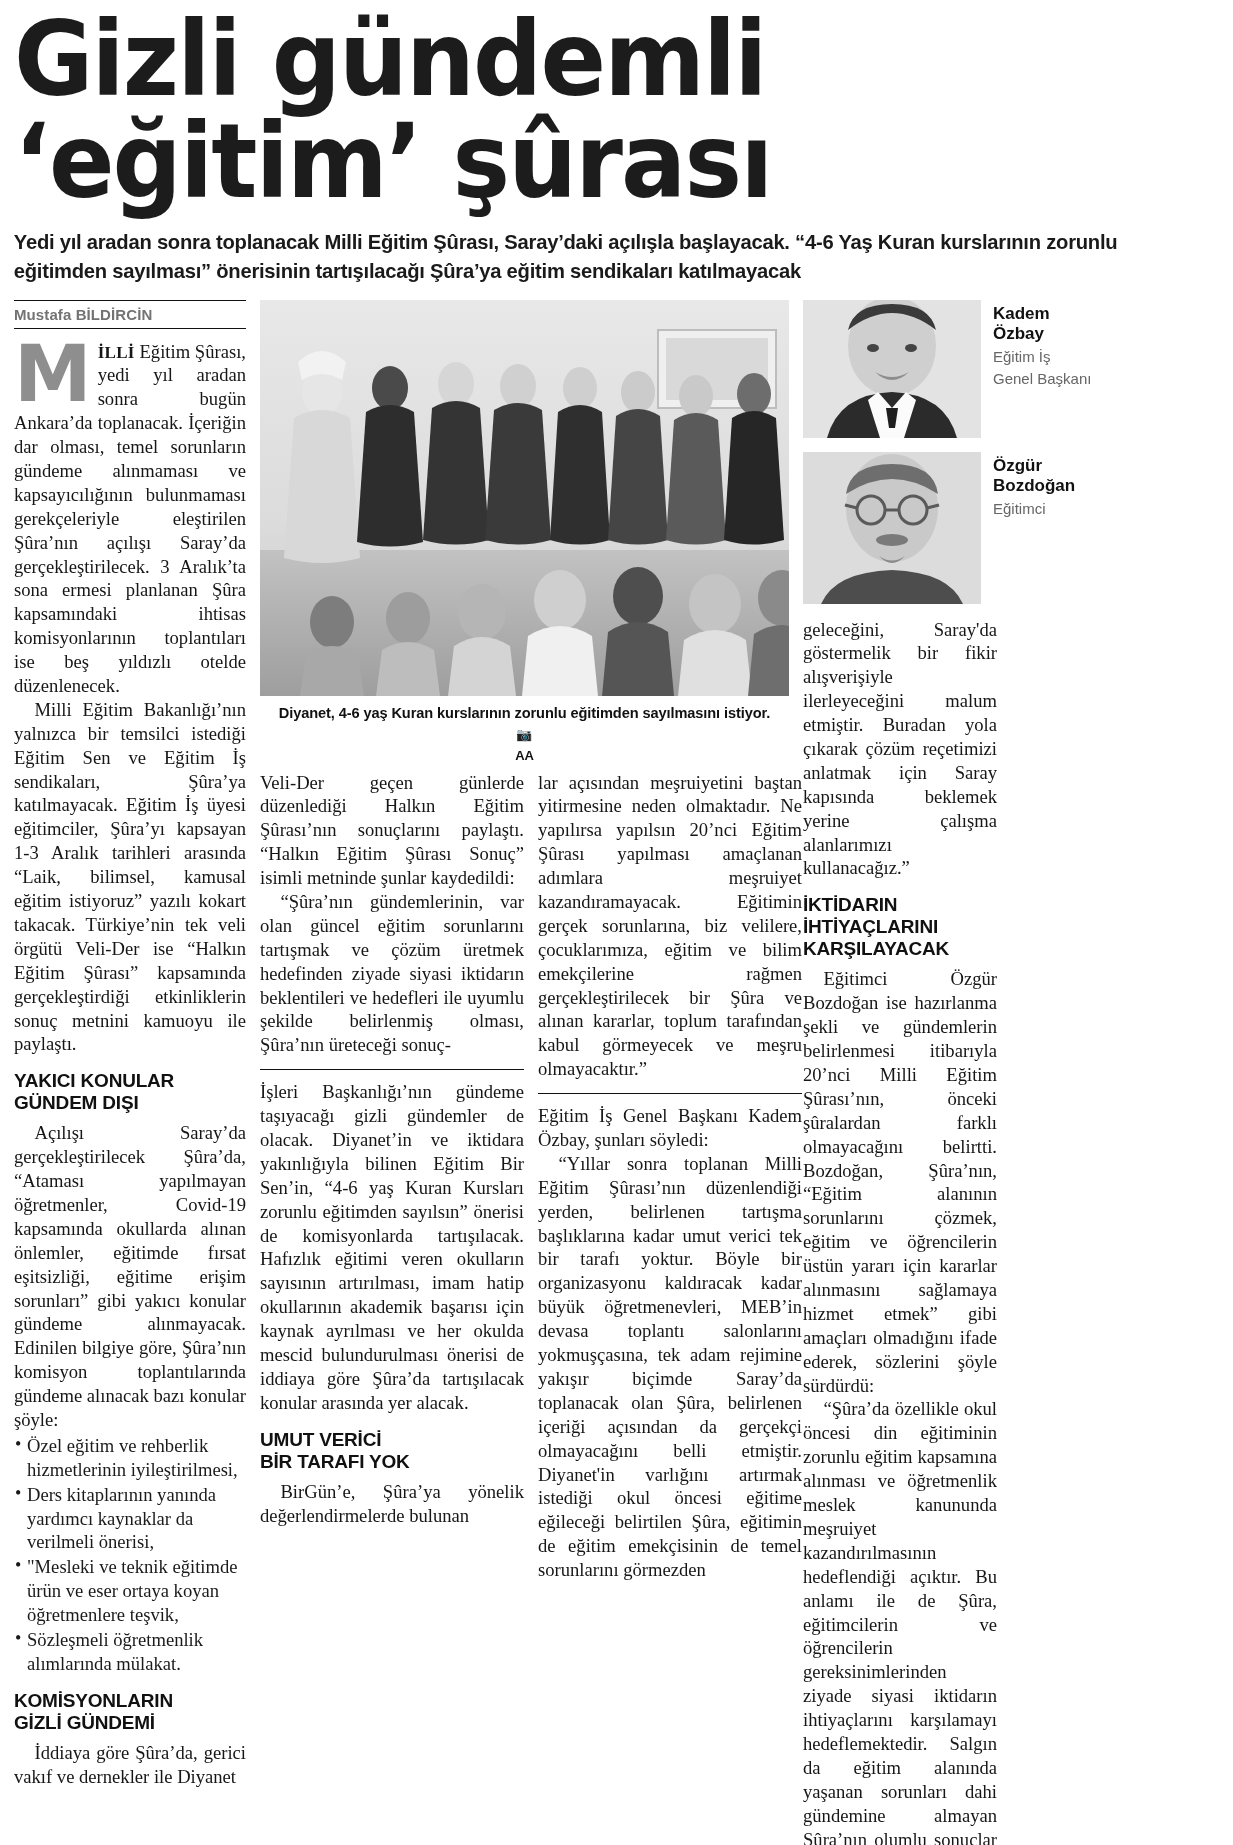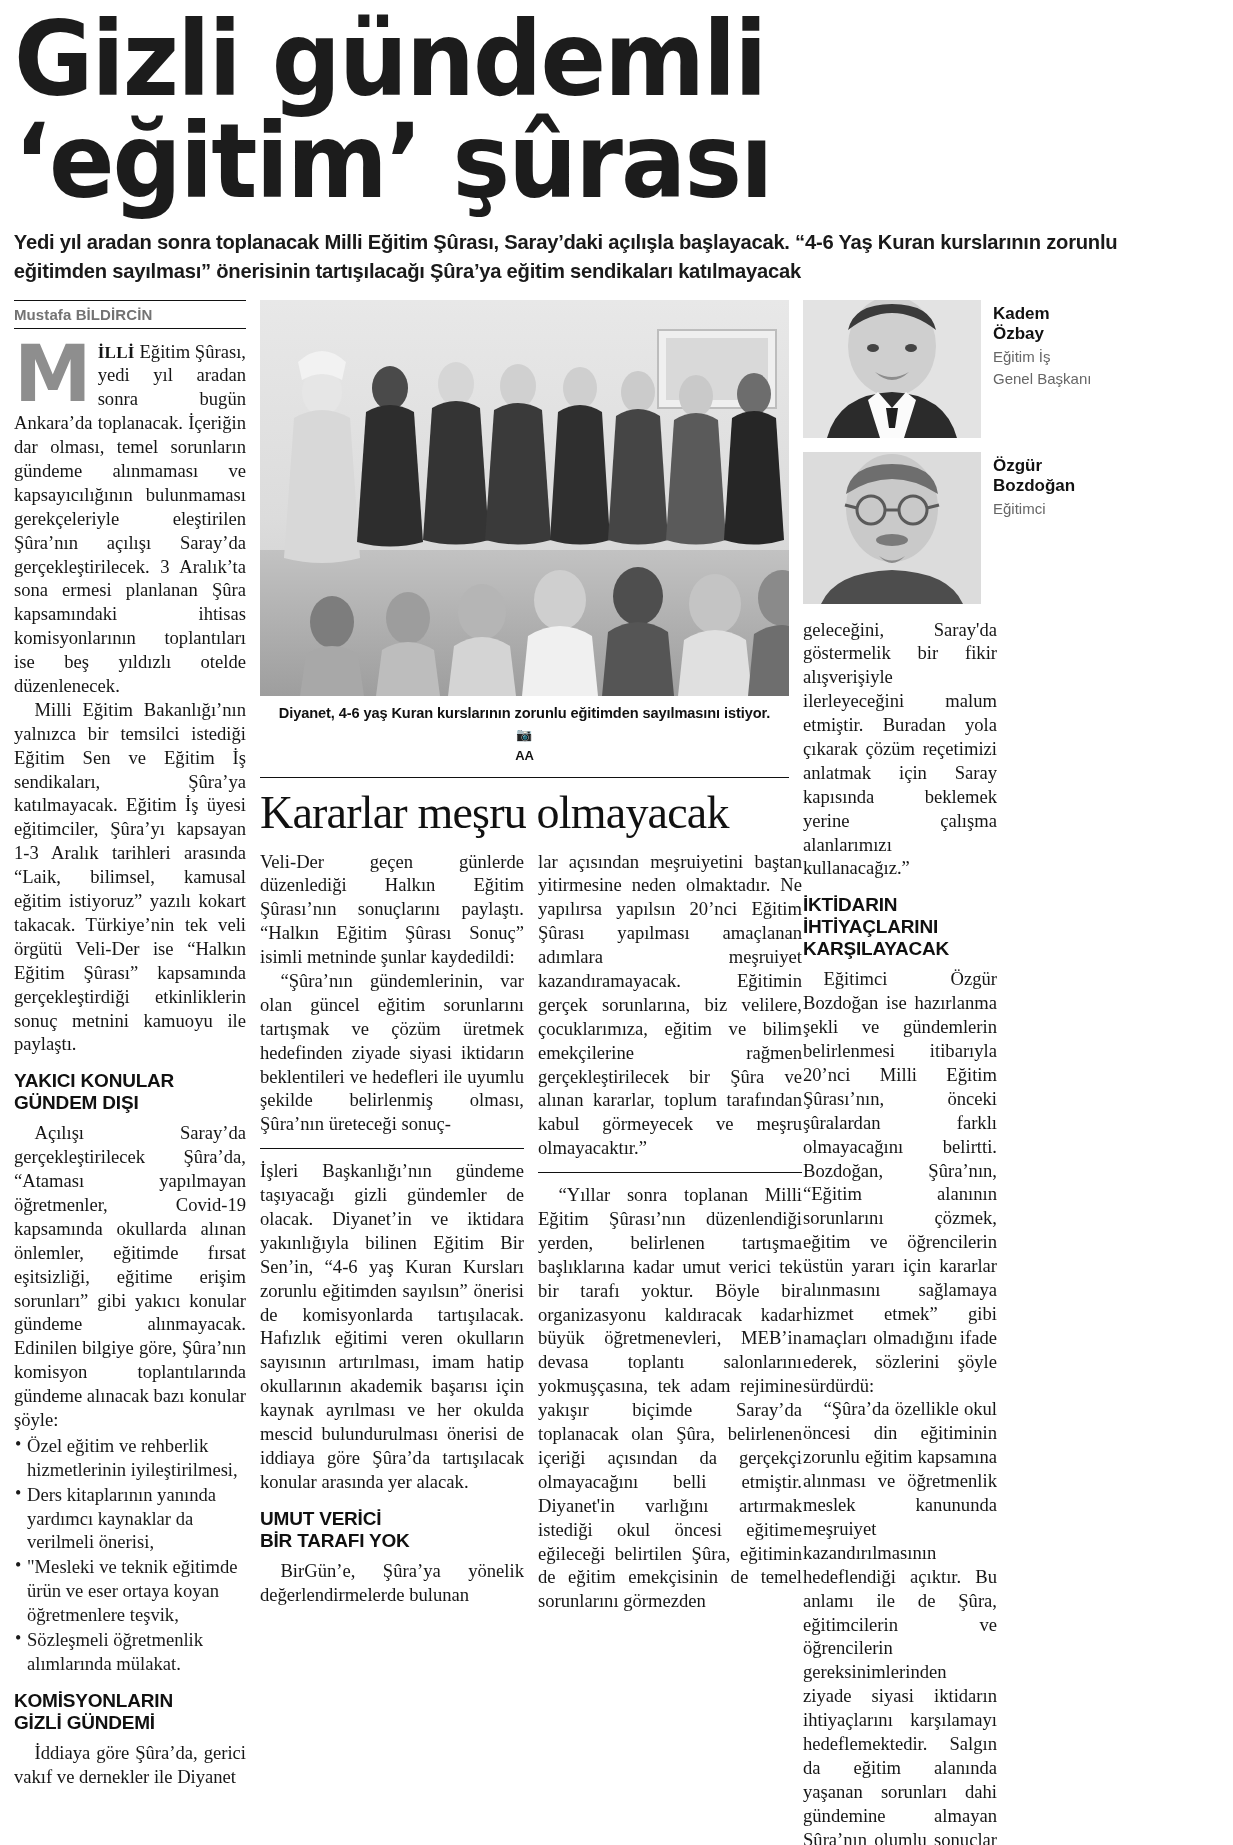--- a/index.html
+++ b/index.html
@@ -348,21 +348,20 @@
           </g>
         </svg>
       </div>
 
       <div class="photo-caption">
         <span class="cap-text">Diyanet, 4-6 yaş Kuran kurslarının zorunlu eğitimden sayılmasını istiyor.</span>
         <span class="agency">📷</span>
         <span class="agency">AA</span>
       </div>
 
-      <div class="sub-headline">Kararlar meşru olmayacak</div>
 
       <div class="mid-two">
         <div>
           <div class="body-text">
             <p class="noindent">Veli-Der geçen günlerde düzenlediği Halkın Eğitim Şûrası’nın sonuçlarını paylaştı. “Halkın Eğitim Şûrası Sonuç” isimli metninde şunlar kaydedildi:</p>
             <p>“Şûra’nın gündemlerinin, var olan güncel eğitim sorunlarını tartışmak ve çözüm üretmek hedefinden ziyade siyasi iktidarın beklentileri ve hedefleri ile uyumlu şekilde belirlenmiş olması, Şûra’nın üreteceği sonuç-</p>
           </div>
           <div class="rule-h"></div>
           <div class="body-text">
             <p class="noindent">İşleri Başkanlığı’nın gündeme taşıyacağı gizli gündemler de olacak. Diyanet’in ve iktidara yakınlığıyla bilinen Eğitim Bir Sen’in, “4-6 yaş Kuran Kursları zorunlu eğitimden sayılsın” önerisi de komisyonlarda tartışılacak. Hafızlık eğitimi veren okulların sayısının artırılması, imam hatip okullarının akademik başarısı için kaynak ayrılması ve her okulda mescid bulundurulması önerisi de iddiaya göre Şûra’da tartışılacak konular arasında yer alacak.</p>
@@ -375,20 +374,21 @@
             <p>BirGün’e, Şûra’ya yönelik değerlendirmelerde bulunan</p>
           </div>
         </div>
 
         <div>
           <div class="body-text">
             <p class="noindent">lar açısından meşruiyetini baştan yitirmesine neden olmaktadır. Ne yapılırsa yapılsın 20’nci Eğitim Şûrası yapılması amaçlanan adımlara meşruiyet kazandıramayacak. Eğitimin gerçek sorunlarına, biz velilere, çocuklarımıza, eğitim ve bilim emekçilerine rağmen gerçekleştirilecek bir Şûra ve alınan kararlar, toplum tarafından kabul görmeyecek ve meşru olmayacaktır.”</p>
           </div>
           <div class="rule-h"></div>
           <div class="body-text">
+            <p class="noindent">Eğitim İş Genel Başkanı Kadem Özbay, şunları söyledi:</p>
             <p>“Yıllar sonra toplanan Milli Eğitim Şûrası’nın düzenlendiği yerden, belirlenen tartışma başlıklarına kadar umut verici tek bir tarafı yoktur. Böyle bir organizasyonu kaldıracak kadar büyük öğretmenevleri, MEB’in devasa toplantı salonlarını yokmuşçasına, tek adam rejimine yakışır biçimde Saray’da toplanacak olan Şûra, belirlenen içeriği açısından da gerçekçi olmayacağını belli etmiştir.  Diyanet'in varlığını artırmak istediği okul öncesi eğitime eğileceği belirtilen Şûra, eğitimin de eğitim emekçisinin de temel sorunlarını görmezden</p>
           </div>
         </div>
       </div>
     </div>
 
     <div class="col-right">
 
       <div class="portrait-block">
         <div class="portrait">

